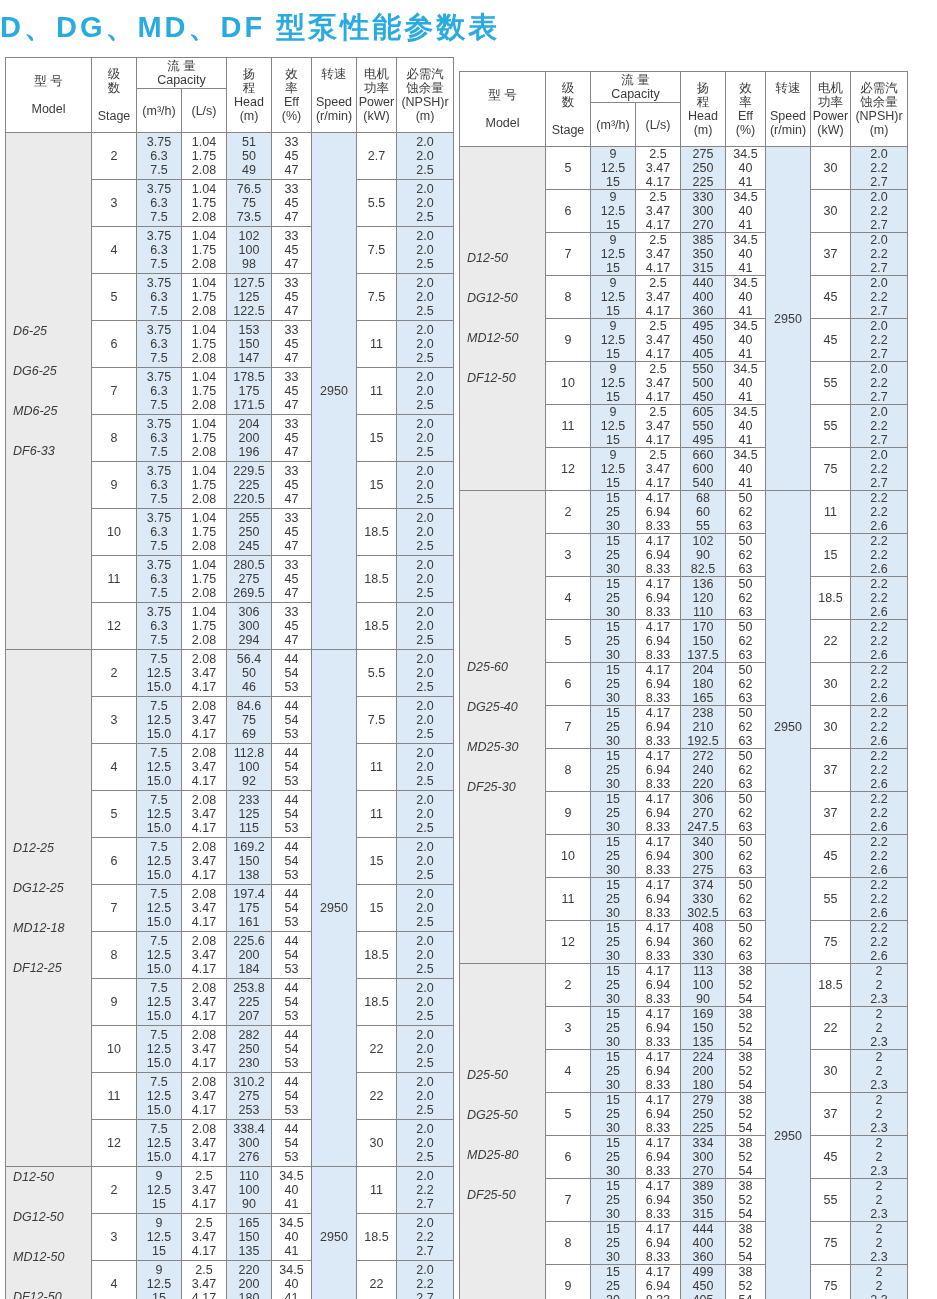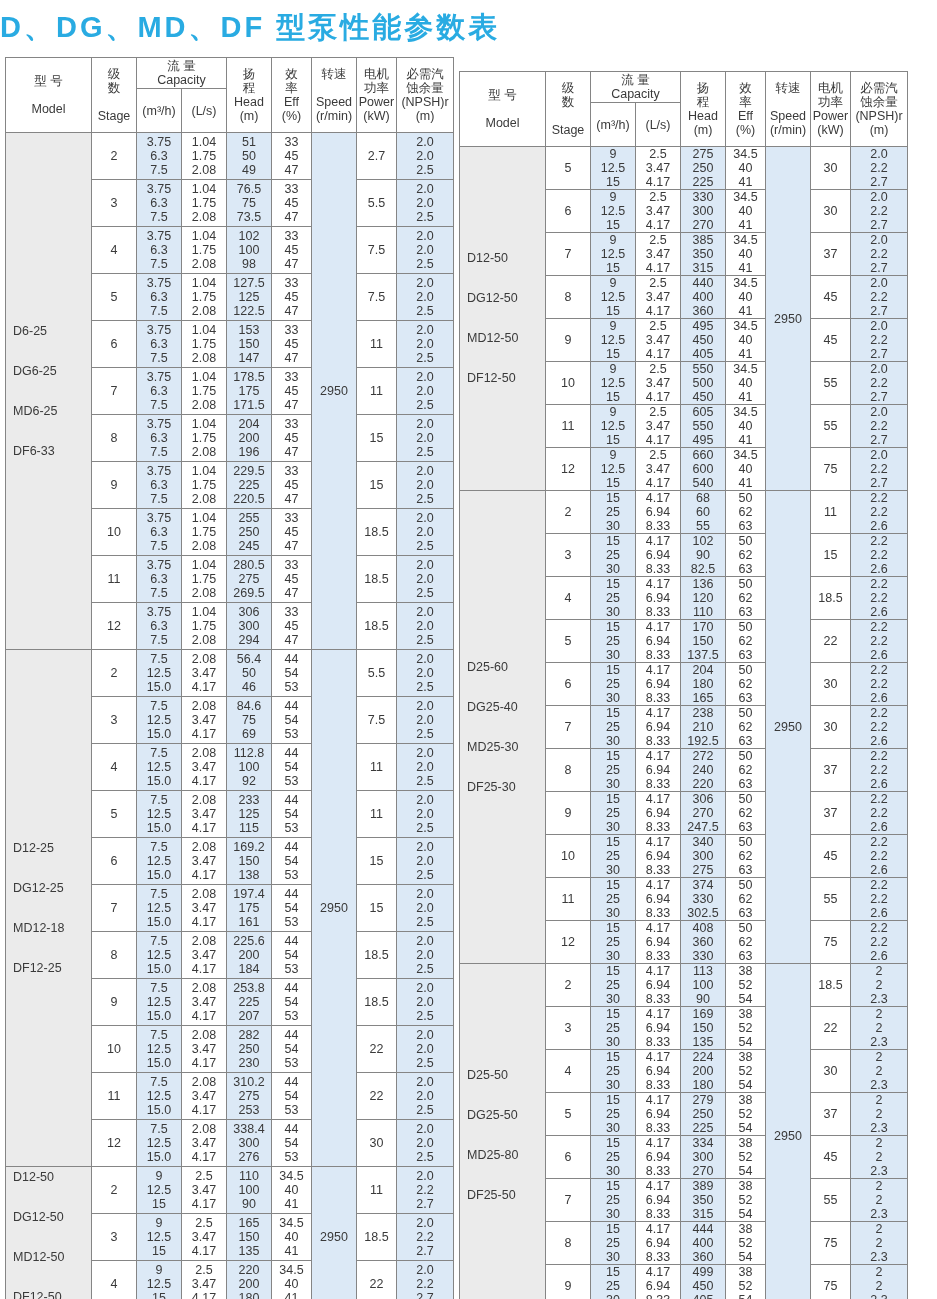--- a/index.html
+++ b/index.html
@@ -18,21 +18,21 @@
     text-align: center; vertical-align: middle; padding: 0;
     font-size: 12.5px; font-weight: normal;
   }
   thead th { line-height: 14px; white-space: pre-line; }
   thead tr.h1 th { height: 31px; }
   thead tr.h2 th { height: 44px; }
   td.multi { white-space: pre-line; line-height: 14px; }
   .t-left tbody tr.data td { height: 47px; }
   .t-right tbody tr.data td { height: 43px; }
   td.bg-blue { background: #dce9f6; }
-  td.model-cell { background: #ebebeb; text-align: left; }
+  td.model-cell { background: #ebebeb; text-align: left; font-style: italic; }
   .model-list { display: flex; flex-direction: column; justify-content: center; gap: 25px; padding-left: 7px; }
   .model-list span { line-height: 15px; }
 </style>
 </head>
 <body>
 
 <div class="page-title" style="color: rgb(41, 171, 226);">D、DG、MD、DF 型泵性能参数表</div>
 
 <div class="tables-wrap">
   <table class="t-left">

